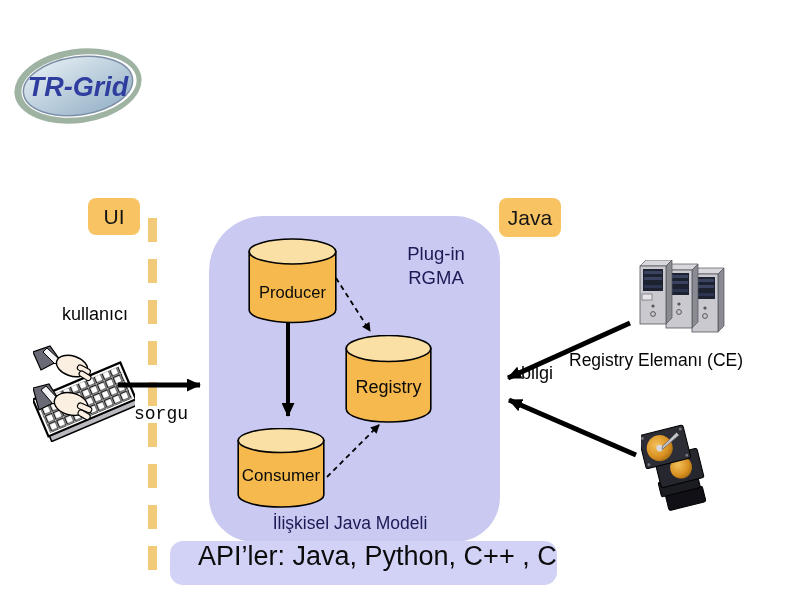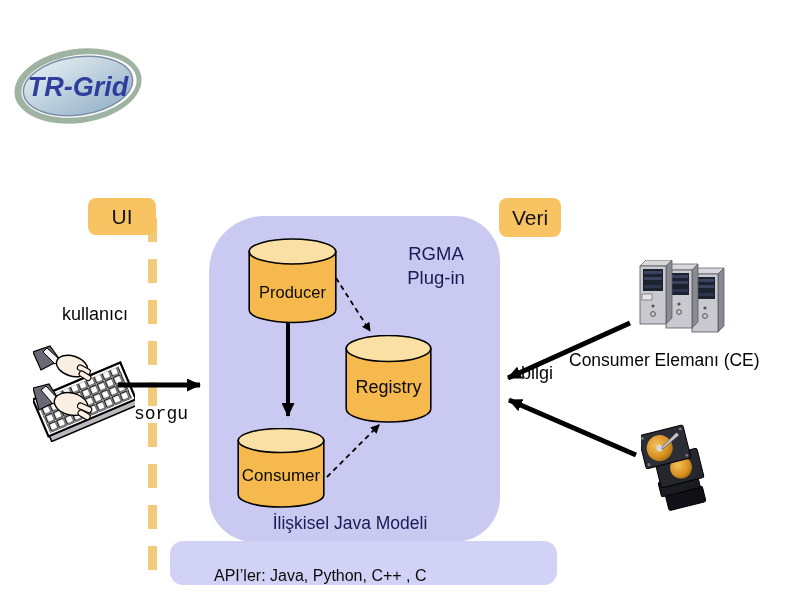--- a/index.html
+++ b/index.html
@@ -27,23 +27,23 @@
     background:repeating-linear-gradient(180deg, var(--dash) 0 24px, transparent 24px 41px);
   }
   .panel{
     position:absolute;left:209px;top:180px;width:291px;height:326px;
     background:var(--panel);
     border-radius:55px 45px 45px 45px;
   }
   .api-bar{
     position:absolute;left:170px;top:505px;width:387px;height:44px;
     background:var(--bar);border-radius:13px;
-    display:flex;align-items:flex-end;
-    padding-left:44px;box-sizing:border-box;
-    font-size:16px;color:#0b0b0b;
+    display:flex;align-items:flex-start;
+    padding-left:28px;box-sizing:border-box;
+    font-size:27px;color:#0b0b0b;
   }
   .caption{position:absolute;color:#060606;font-size:18px;white-space:nowrap;}
   .caption-sm{position:absolute;color:#060606;font-size:17.5px;white-space:nowrap;}
   .rgma{
     position:absolute;left:375px;top:206px;width:122px;
     text-align:center;font-size:18.5px;line-height:24px;color:var(--navy);
   }
   .data-model{
     position:absolute;left:244px;top:477px;width:212px;
     text-align:center;font-size:17.5px;color:var(--navy);white-space:nowrap;
@@ -71,31 +71,31 @@
   </svg>
 
   <div class="divider"></div>
 
   <div class="panel"></div>
 
   <div class="api-bar">
     <span>API’ler: Java, Python, C++ , C</span>
   </div>
 
-  <div class="chip" style="left:88px;top:162px;width:68px;height:37px;">UI</div>
-  <div class="chip" style="left:499px;top:162px;width:62px;height:39px;">Veri</div>
+  <div class="chip" style="left:88px;top:162px;width:52px;height:37px;">UI</div>
+  <div class="chip" style="left:499px;top:162px;width:62px;height:39px;">Java</div>
 
   <div class="caption" style="left:62px;top:268px;">kullanıcı</div>
   <div class="caption" style="left:134px;top:368px;font-family:Liberation Mono, monospace;">sorgu</div>
   <div class="caption" style="left:521px;top:327px;">bilgi</div>
-  <div class="caption-sm" style="left:569px;top:314px;">Consumer Elemanı (CE)</div>
+  <div class="caption-sm" style="left:569px;top:314px;">Registry Elemanı (CE)</div>
 
   <div class="rgma">
+    <div>Plug-in</div>
     <div>RGMA</div>
-    <div>Plug-in</div>
   </div>
 
   <div class="data-model">İlişkisel Java Modeli</div>
 
   <svg class="abs" style="left:248px;top:202px;" width="89" height="86" viewBox="0 0 89 86">
     <path d="M1.2,13.5 V72 A43.3,12.5 0 0 0 87.8,72 V13.5 Z" fill="#F5B94E" stroke="#000" stroke-width="1.6"></path>
     <ellipse cx="44.5" cy="13.5" rx="43.3" ry="12.5" fill="#FBE0A6" stroke="#000" stroke-width="1.6"></ellipse>
     <text class="cyl-text" x="44.5" y="60" text-anchor="middle" font-size="16.5">Producer</text>
   </svg>
 

